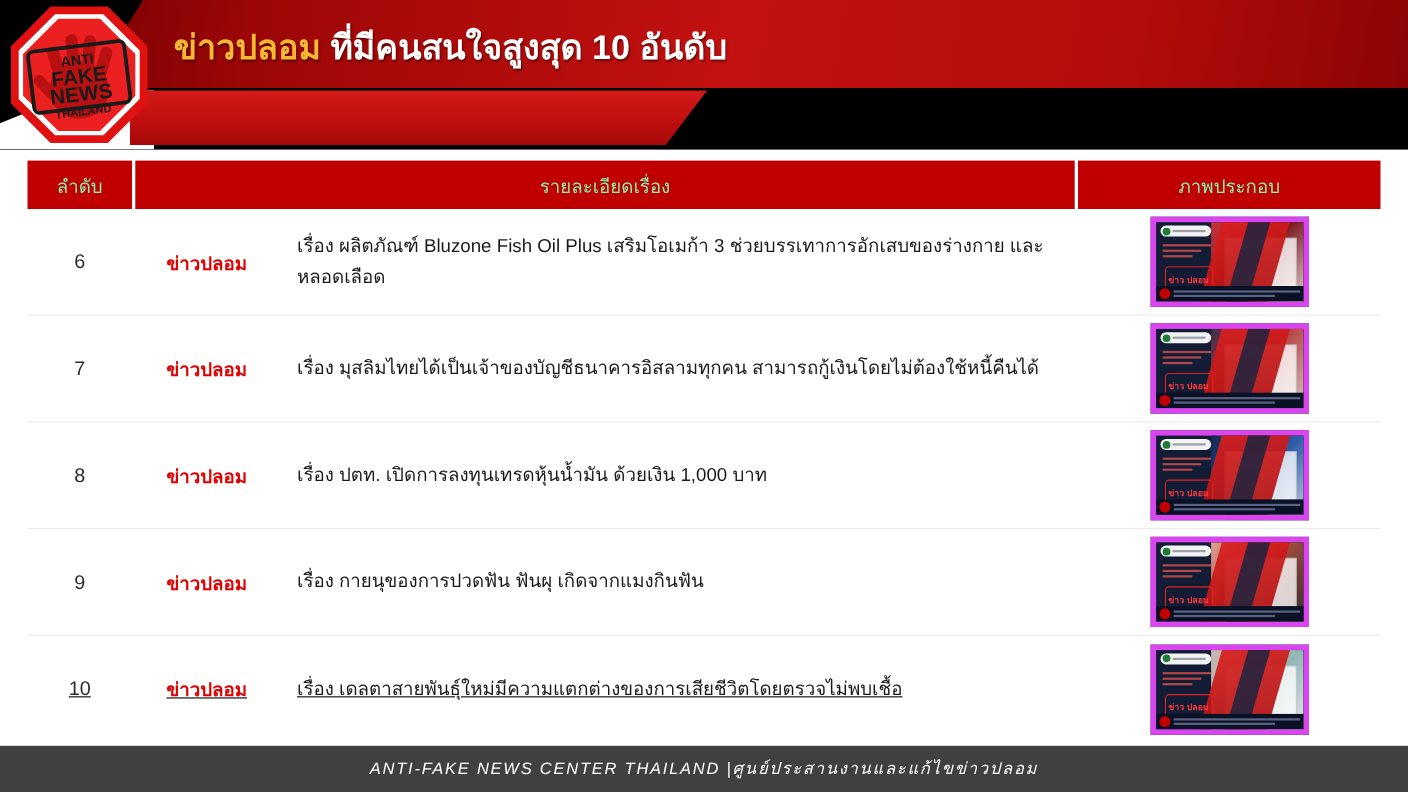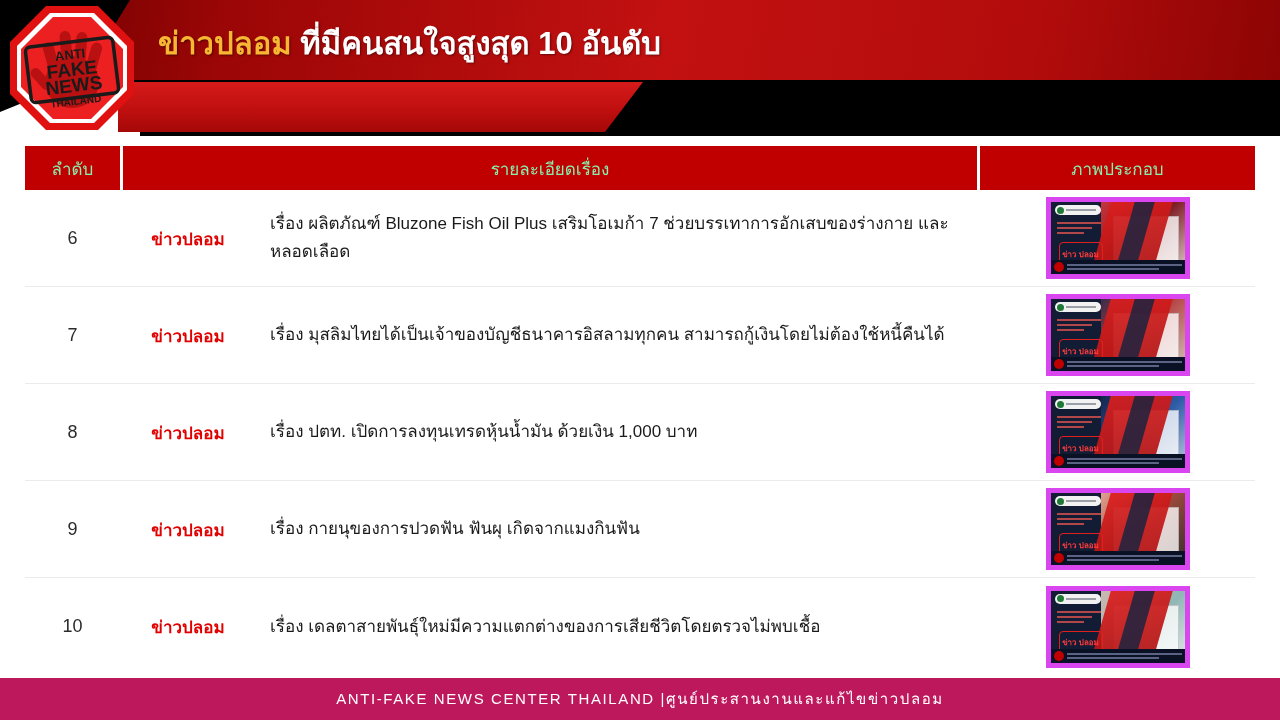--- a/index.html
+++ b/index.html
@@ -103,21 +103,21 @@
   .col-detail{ flex: 1 1 auto; }
   .col-image { width: 275px; flex: none; }
 
   .trow {
     display: flex;
     gap: 3px;
     height: 97px;
     border-bottom: 1px solid #eceaea;
     align-items: center;
   }
-  .trow:last-child { border-bottom: none; }
+  .trow:last-child { border-bottom: none; text-decoration: underline; }
 
   .td { display: flex; align-items: center; height: 100%; }
   .td-rank {
     justify-content: center;
     font-size: 18px;
     color: #2b2b2b;
   }
   .td-type {
     justify-content: center;
     font-size: 17px;
@@ -258,24 +258,25 @@
     background: rgba(255,255,255,.78);
     border: 1px solid rgba(0,0,0,.18);
   }
 
   
   .footer {
     position: absolute;
     left: 0; bottom: 0;
     width: 1280px;
     height: 42px;
-    background: #be185d;
+    background: #404040;
     display: flex;
     align-items: center;
     justify-content: center;
+    font-style: italic;
   }
   .footer-text {
     color: #ffffff;
     font-size: 15px;
     letter-spacing: 1.6px;
     white-space: nowrap;
   }
 </style>
 </head>
 <body>
@@ -321,21 +322,21 @@
 
   <div class="thead">
     <div class="th col-rank">ลำดับ</div>
     <div class="th col-detail">รายละเอียดเรื่อง</div>
     <div class="th col-image">ภาพประกอบ</div>
   </div>
 
   <div class="trow">
     <div class="td td-rank col-rank">6</div>
     <div class="td td-type col-type">ข่าวปลอม</div>
-    <div class="td td-detail col-detail">เรื่อง ผลิตภัณฑ์ Bluzone Fish Oil Plus เสริมโอเมก้า 7 ช่วยบรรเทาการอักเสบของร่างกาย และหลอดเลือด</div>
+    <div class="td td-detail col-detail">เรื่อง ผลิตภัณฑ์ Bluzone Fish Oil Plus เสริมโอเมก้า 3 ช่วยบรรเทาการอักเสบของร่างกาย และหลอดเลือด</div>
     <div class="td td-image col-image">
       <div class="thumb">
         <div class="thumb-photo ph-a">
             <div class="ph-inner"></div>
           </div>
         <div class="thumb-swoosh"></div>
         <div class="thumb-swoosh2"></div>
         <div class="thumb-topbar">
           <span class="thumb-topdot"></span>
           <span class="thumb-topline"></span>

